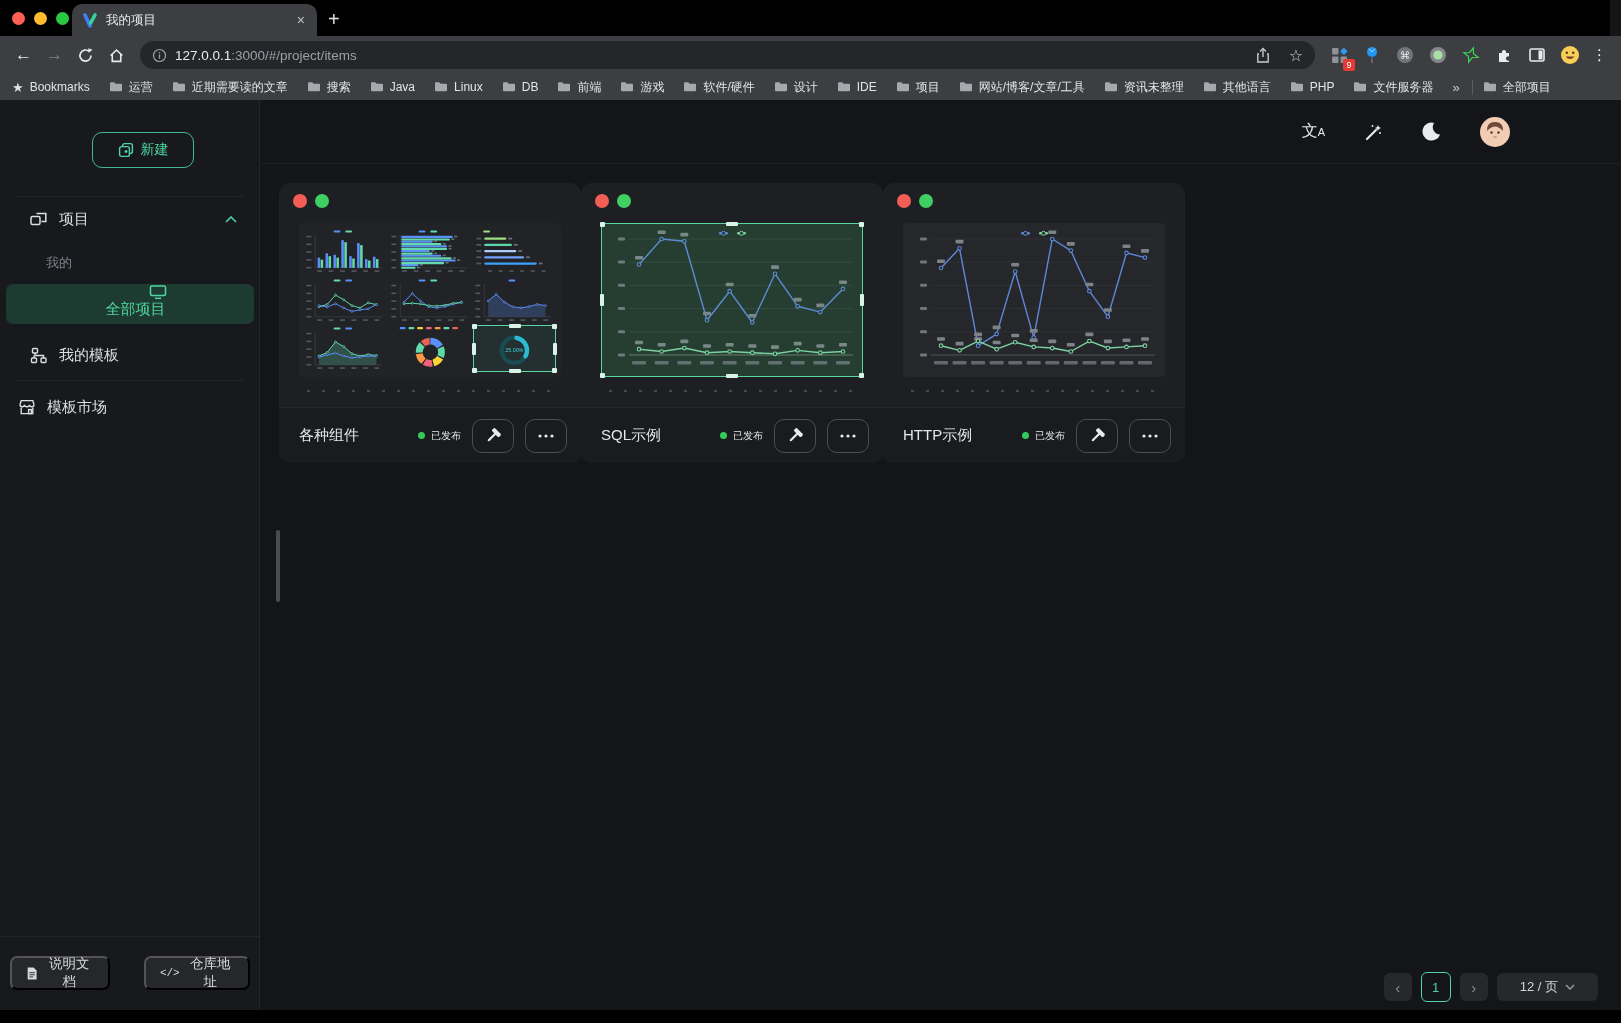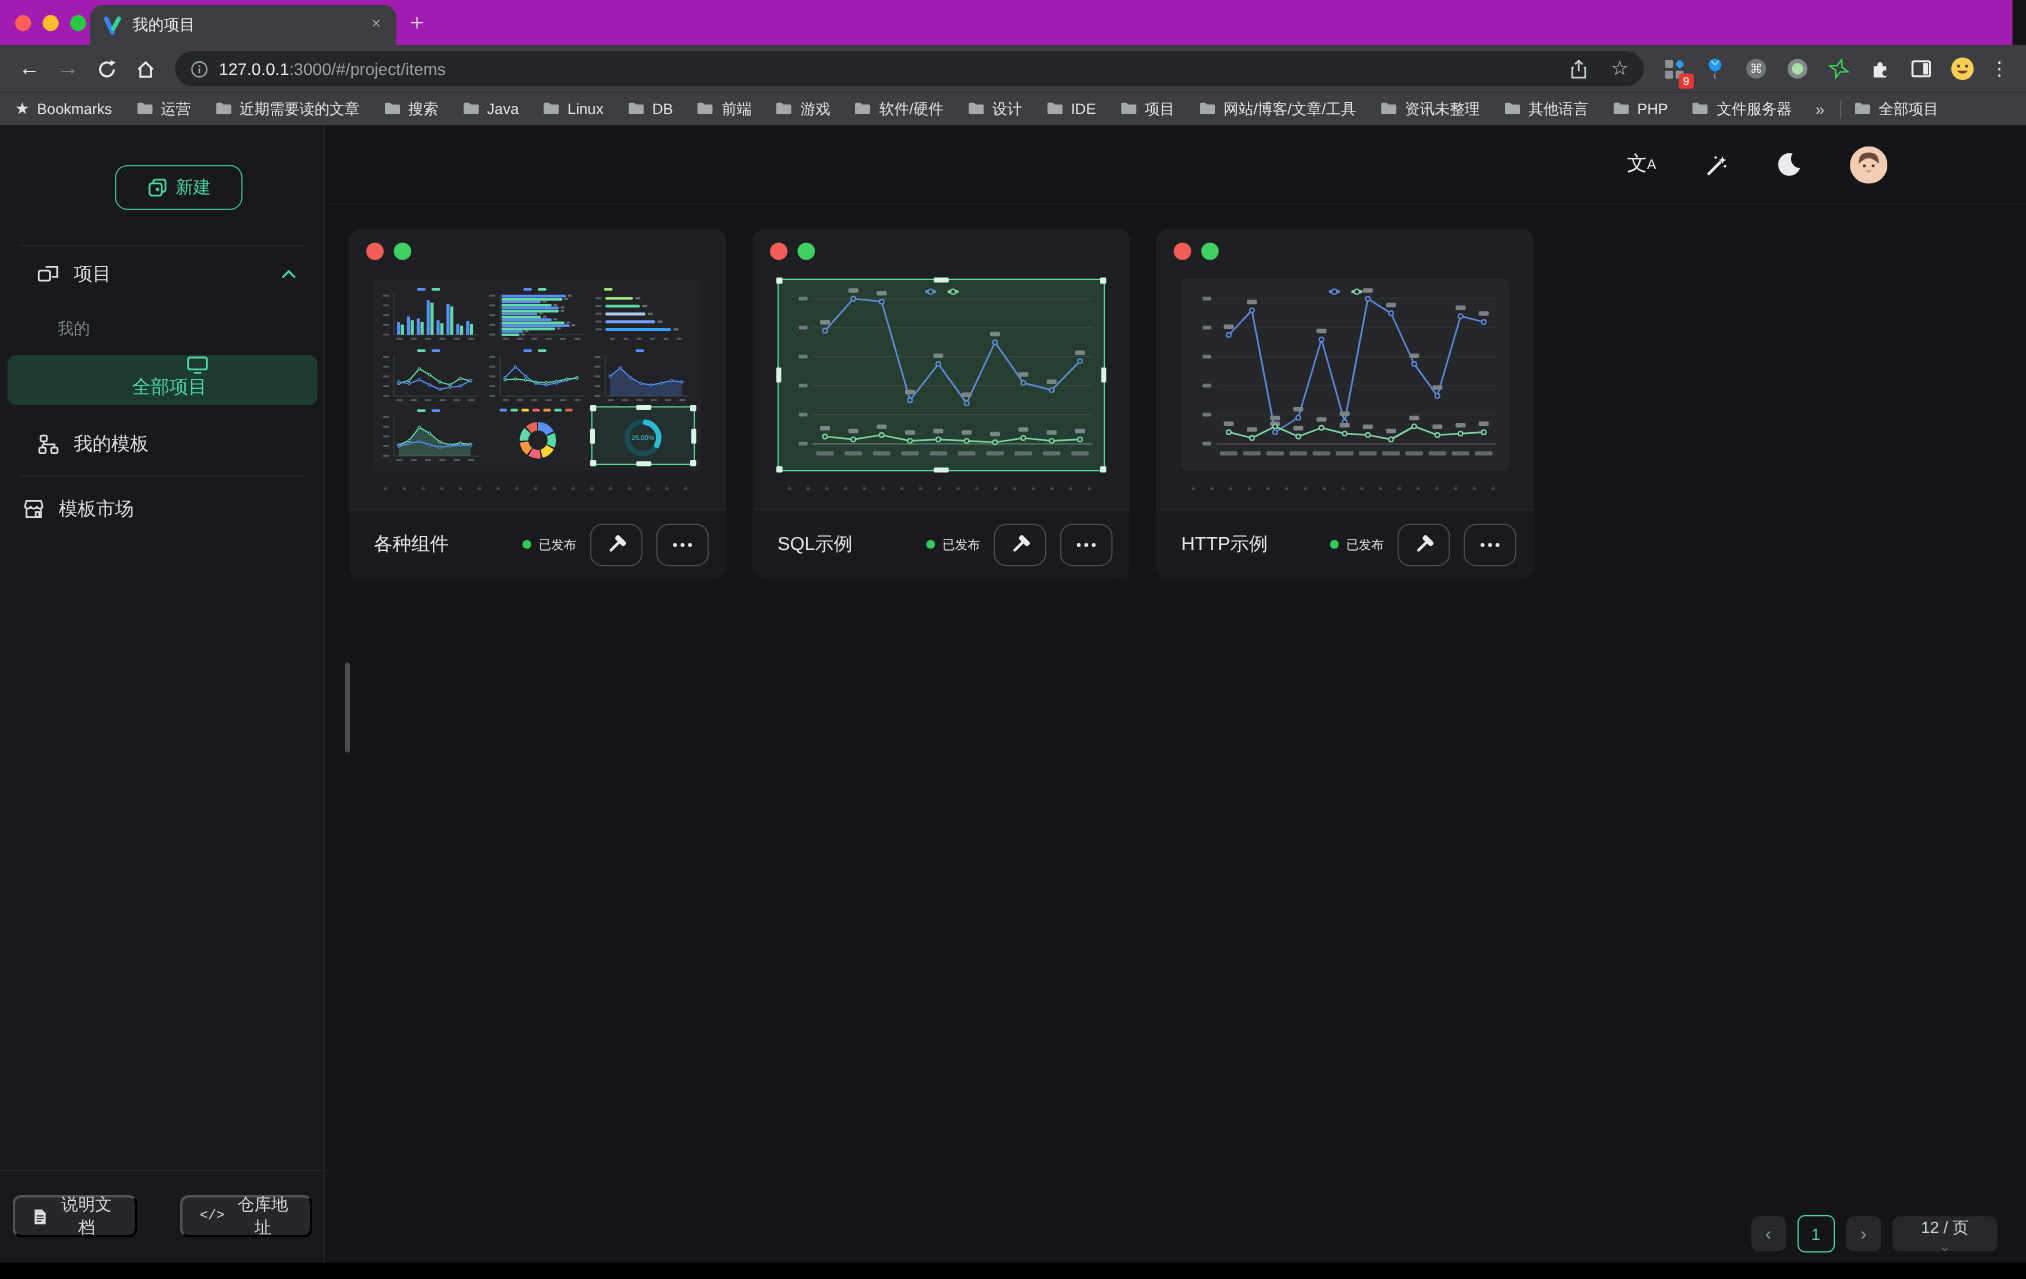--- a/index.html
+++ b/index.html
@@ -2,21 +2,21 @@
 <html><head>
 <meta charset="utf-8">
 <style>
   html,body{margin:0;padding:0;}
   body{width:1621px;height:1023px;background:#000;overflow:hidden;
        font-family:"Liberation Sans","DejaVu Sans",sans-serif;
        -webkit-font-smoothing:antialiased;}
   #window{position:absolute;left:0;top:0;width:1621px;height:1010px;background:#141519;}
 
   
-  .tabstrip{position:absolute;left:0;top:0;right:11px;height:36px;background:#a21caf;font-family:Liberation Serif, serif;}
+  .tabstrip{position:absolute;left:0;top:0;right:11px;height:36px;background:#000000;}
   .lights{position:absolute;left:12px;top:12px;display:flex;gap:9px;}
   .light{width:13px;height:13px;border-radius:50%;}
   .tab{position:absolute;left:72px;top:4px;width:245px;height:32px;background:#3d3e42;
        border-radius:10px 10px 0 0;display:flex;align-items:center;padding:0 10px;box-sizing:border-box;}
   .tab-title{color:#e8eaed;font-size:12.5px;margin-left:8px;flex:1;white-space:nowrap;overflow:hidden;}
   .tab-close{color:#bdc1c6;font-size:14px;cursor:default;padding:0 2px;}
   .newtab{position:absolute;left:328px;top:7px;color:#dfe1e5;font-size:20px;line-height:24px;}
   .toolbar{position:absolute;left:0;top:36px;right:0;height:38px;background:#3d3e42;
            display:flex;align-items:center;box-sizing:border-box;padding:0 8px;}
   .navi{color:#e8eaed;font-size:17px;margin:0 7px;display:flex;align-items:center;}
@@ -58,21 +58,21 @@
             display:flex;align-items:center;justify-content:center;gap:7px;padding:0 14px;}
 
   .main-header{position:absolute;left:261px;top:100px;right:0;height:63px;
                border-bottom:1px solid #1e1f23;display:flex;align-items:center;}
   .page-title{margin-left:29px;font-size:30px;letter-spacing:1px;}
   .hicons{margin-left:auto;display:flex;align-items:center;gap:38px;padding-right:111px;}
   .hicon{display:flex;align-items:center;justify-content:center;color:#e8eaed;}
   .lang{color:#e8eaed;font-size:16px;}
   .lang small{font-size:11px;vertical-align:-2px;}
 
-  .cards{position:absolute;left:279px;top:183px;display:flex;gap:21px;}
+  .cards{position:absolute;left:279px;top:183px;display:flex;}
   .card{width:302px;height:280px;background:#1d1f23;border-radius:10px;position:relative;}
   .cdots{position:absolute;left:14px;top:11px;display:flex;gap:8px;}
   .cdot{width:14px;height:14px;border-radius:50%;}
   .preview{position:absolute;left:20px;top:40px;width:262px;height:154px;border-radius:4px;overflow:visible;}
   .dotline{position:absolute;left:20px;top:205px;width:262px;height:4px;
            background-image:radial-gradient(circle,#46484d 1.2px,transparent 1.5px);
            background-size:15px 4px;background-position:2px 1px;}
   .cfoot{position:absolute;left:0;right:0;bottom:0;height:56px;background:#1a1b1f;
          border-top:1px solid #25272b;border-radius:0 0 10px 10px;display:flex;align-items:center;
          padding:0 14px 0 20px;box-sizing:border-box;}
@@ -99,21 +99,21 @@
   .hd.mr{right:-2px;top:50%;margin-top:-6px;width:4px;height:12px;}
 
   .scroll-thumb{position:absolute;left:276px;top:530px;width:4px;height:72px;border-radius:2px;background:#4a4c51;}
 
   .pagination{position:absolute;right:23px;top:972px;display:flex;align-items:center;gap:9px;}
   .pg-btn{width:28px;height:28px;background:#26282c;border-radius:6px;color:#8a8f96;font-size:15px;
           display:flex;align-items:center;justify-content:center;}
   .pg-cur{width:28px;height:28px;border:1px solid #4ed6a2;border-radius:6px;color:#4ed6a2;font-size:13px;
           display:flex;align-items:center;justify-content:center;background:transparent;}
   .pg-size{height:28px;background:#26282c;border-radius:6px;color:#cfd3d8;font-size:13px;
-           display:flex;align-items:center;gap:7px;padding:0 23px;flex-direction:column;}
+           display:flex;align-items:center;gap:7px;padding:0 23px;}
 </style>
 </head>
 <body>
 
 <div id="window">
 
   <div class="tabstrip">
     <div class="lights">
       <span class="light" style="background:#ff5f57"></span>
       <span class="light" style="background:#febc2e"></span>

